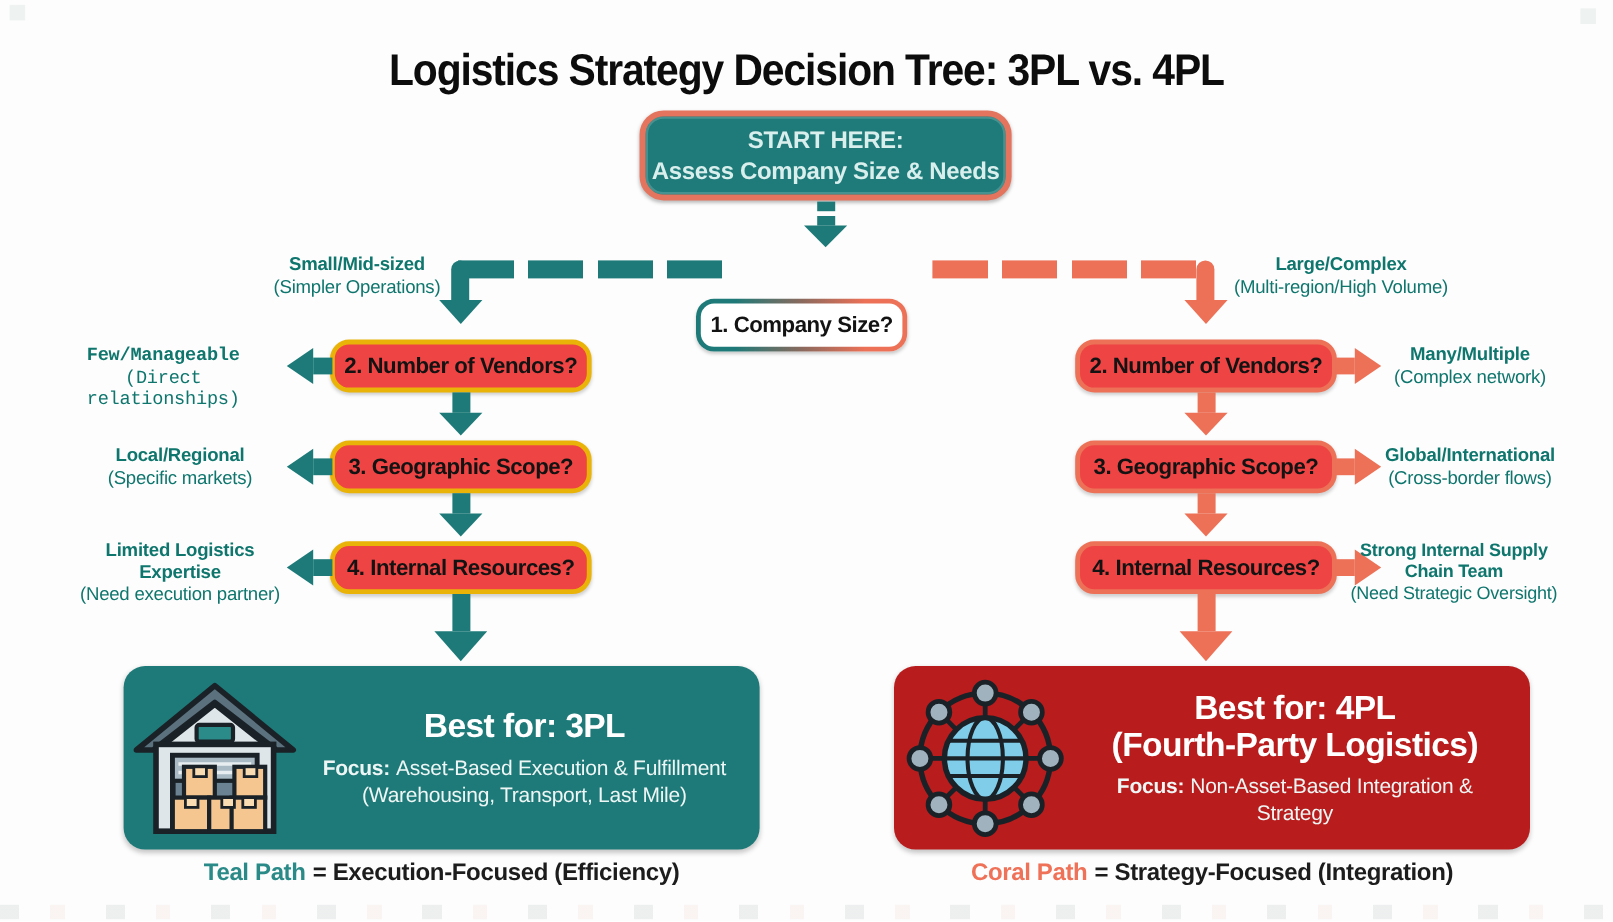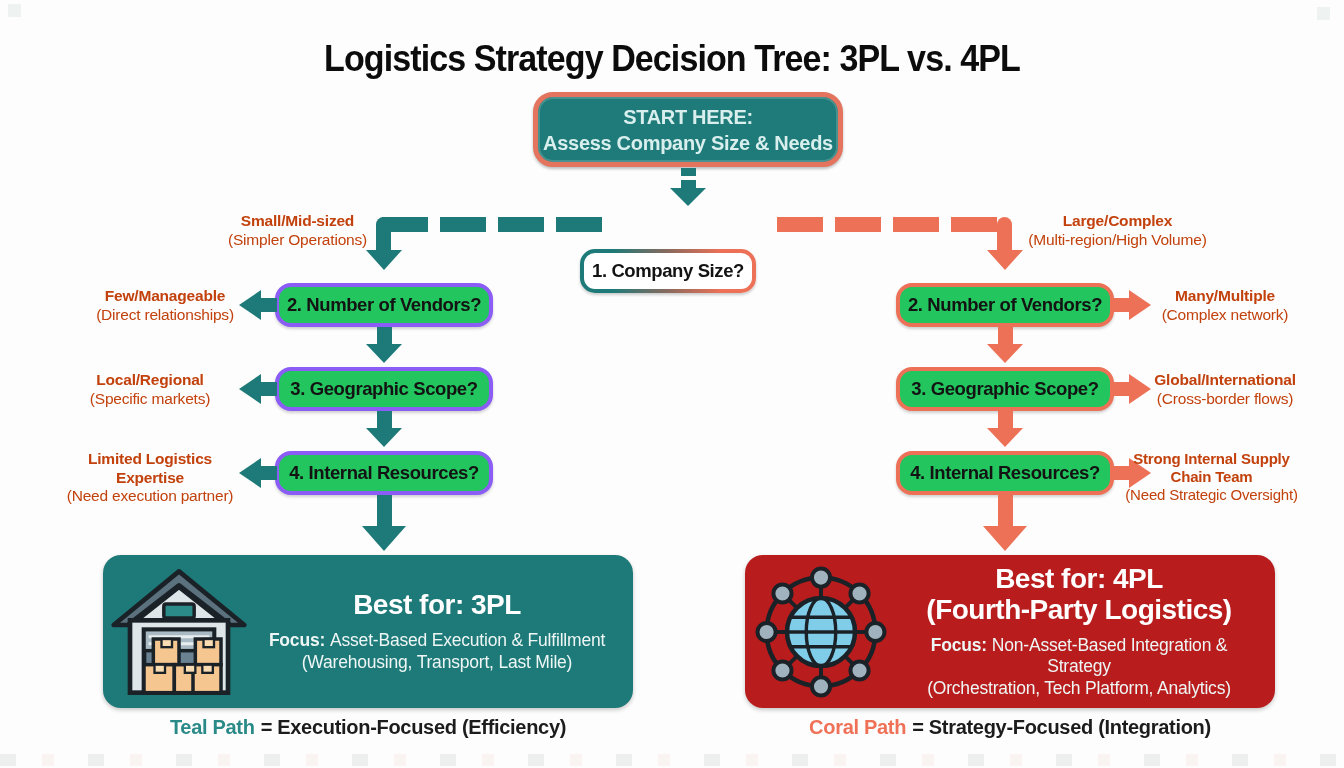--- a/index.html
+++ b/index.html
@@ -27,28 +27,28 @@
     background:linear-gradient(90deg,#1d7a78 18%, #8a6a5e 50%, #ec7157 80%);
     box-shadow:0 2px 3px rgba(0,0,0,.2);
     margin-top:46px;
   }
   .q1-inner {
     width:100%; height:100%; background:#ffffff; border-radius:11px;
     display:flex; align-items:center; justify-content:center;
     font-size:18.5px; font-weight:700; letter-spacing:-0.4px; color:#131313;
   }
   .qbox {
-    position:absolute; width:218px; height:44px; background:#22c55e;
-    border:4px solid #8b5cf6; border-radius:16px;
+    position:absolute; width:218px; height:44px; background:#ef4444;
+    border:4px solid #eab308; border-radius:16px;
     display:flex; align-items:center; justify-content:center;
     font-size:18.5px; font-weight:700; letter-spacing:-0.4px; color:#131313;
     box-shadow:0 2px 3px rgba(0,0,0,.18);
   }
   .qbox.coral { border-color:#ec7157; }
-  .answer { position:absolute; text-align:center; font-size:15.5px; line-height:1.2; color:#c2410c; letter-spacing:-0.2px; }
+  .answer { position:absolute; text-align:center; font-size:15.5px; line-height:1.2; color:#0f766e; letter-spacing:-0.2px; }
   .answer .b { font-weight:700; }
   .dashH { position:absolute; height:15px; }
   .dashH.teal  { background:repeating-linear-gradient(270deg,#1d7a78 0 46px, transparent 46px 58px); }
   .dashH.coral { background:repeating-linear-gradient(90deg,#ec7157 0 46px, transparent 46px 58px); }
   .vbar { position:absolute; width:15px; }
   .teal-bg { background:#1d7a78; } .coral-bg { background:#ec7157; }
   .tri { position:absolute; width:0; height:0; }
   .result {
     position:absolute; top:555px; width:530px; height:153px; border-radius:18px;
     display:flex; align-items:center; color:#ffffff;
@@ -169,21 +169,21 @@
   </div>
   <div>
     <div style="position:absolute; left:1113px; top:382px; width:16px; height:14px; background:#ec7157;"></div>
     <div class="tri" style="left:1129px; top:374px; border-top:15px solid transparent; border-bottom:15px solid transparent; border-left:22px solid #ec7157;"></div>
   </div>
   <div>
     <div style="position:absolute; left:1113px; top:466px; width:16px; height:14px; background:#ec7157;"></div>
     <div class="tri" style="left:1129px; top:458px; border-top:15px solid transparent; border-bottom:15px solid transparent; border-left:22px solid #ec7157;"></div>
   </div>
 
-  <div class="answer" style="left:70px; top:287px; width:190px;">
+  <div class="answer" style="left:41px; top:287px; width:190px;font-family:Liberation Mono, monospace;">
     <div class="b">Few/Manageable</div>
     <div>(Direct relationships)</div>
   </div>
   <div class="answer" style="left:55px; top:371px; width:190px;">
     <div class="b">Local/Regional</div>
     <div>(Specific markets)</div>
   </div>
   <div class="answer" style="left:48px; top:450px; width:204px;">
     <div class="b">Limited Logistics</div>
     <div class="b">Expertise</div>
@@ -273,21 +273,20 @@
         </g>
       </svg>
     </div>
     <div class="rtext">
       <div class="rtitle">Best for: 4PL</div>
       <div class="rtitle">(Fourth-Party Logistics)</div>
       <div class="rfocus">
         <div>
           <span class="fb">Focus:</span><span>Non-Asset-Based Integration &amp; Strategy</span>
         </div>
-        <div>(Orchestration, Tech Platform, Analytics)</div>
       </div>
     </div>
   </div>
 
   <div class="legend l" style="left:103px;">
     <span class="term">Teal Path</span><span>= Execution-Focused (Efficiency)</span>
   </div>
   <div class="legend r" style="left:745px;">
     <span class="term">Coral Path</span><span>= Strategy-Focused (Integration)</span>
   </div>

